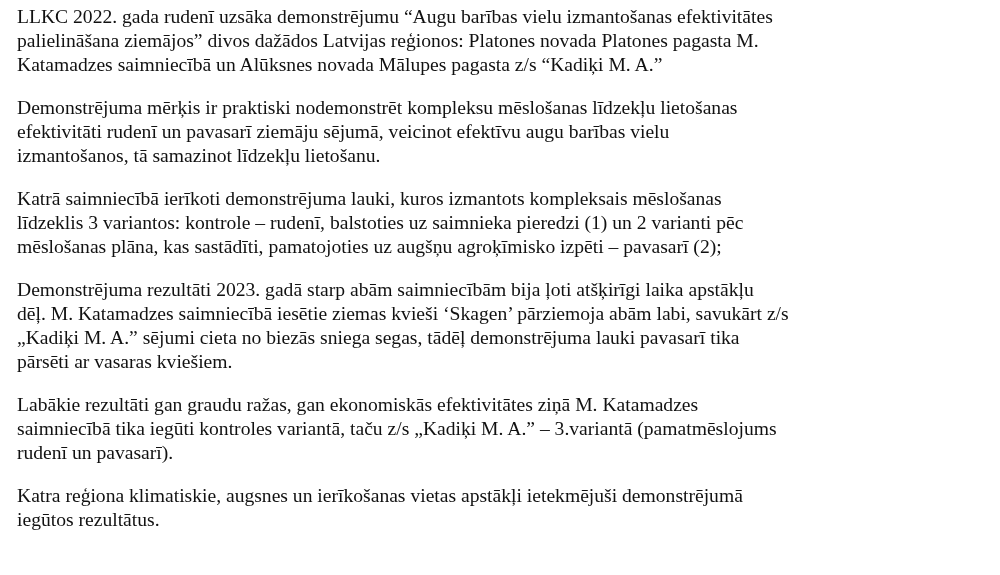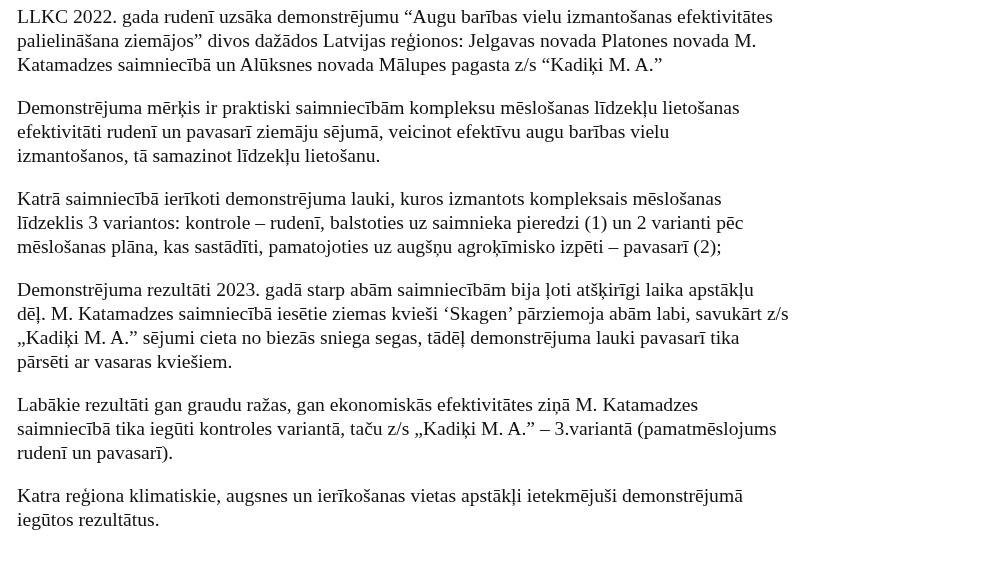--- a/index.html
+++ b/index.html
@@ -32,25 +32,25 @@
       display: block;
       white-space: nowrap;
     }
   </style>
 </head>
 <body>
 
 <div class="doc">
   <p>
     <span class="ln">LLKC 2022. gada rudenī uzsāka demonstrējumu “Augu barības vielu izmantošanas efektivitātes</span>
-    <span class="ln">palielināšana ziemājos” divos dažādos Latvijas reģionos: Jelgavas novada Platones novada M.</span>
+    <span class="ln">palielināšana ziemājos” divos dažādos Latvijas reģionos: Platones novada Platones pagasta M.</span>
     <span class="ln">Katamadzes saimniecībā un Alūksnes novada Mālupes pagasta z/s “Kadiķi M. A.”</span>
   </p>
   <p>
-    <span class="ln">Demonstrējuma mērķis ir praktiski saimniecībām kompleksu mēslošanas līdzekļu lietošanas</span>
+    <span class="ln">Demonstrējuma mērķis ir praktiski nodemonstrēt kompleksu mēslošanas līdzekļu lietošanas</span>
     <span class="ln">efektivitāti rudenī un pavasarī ziemāju sējumā, veicinot efektīvu augu barības vielu</span>
     <span class="ln">izmantošanos, tā samazinot līdzekļu lietošanu.</span>
   </p>
   <p>
     <span class="ln">Katrā saimniecībā ierīkoti demonstrējuma lauki, kuros izmantots kompleksais mēslošanas</span>
     <span class="ln">līdzeklis 3 variantos: kontrole – rudenī, balstoties uz saimnieka pieredzi (1) un 2 varianti pēc</span>
     <span class="ln">mēslošanas plāna, kas sastādīti, pamatojoties uz augšņu agroķīmisko izpēti – pavasarī (2);</span>
   </p>
   <p>
     <span class="ln">Demonstrējuma rezultāti 2023. gadā starp abām saimniecībām bija ļoti atšķirīgi laika apstākļu</span>

